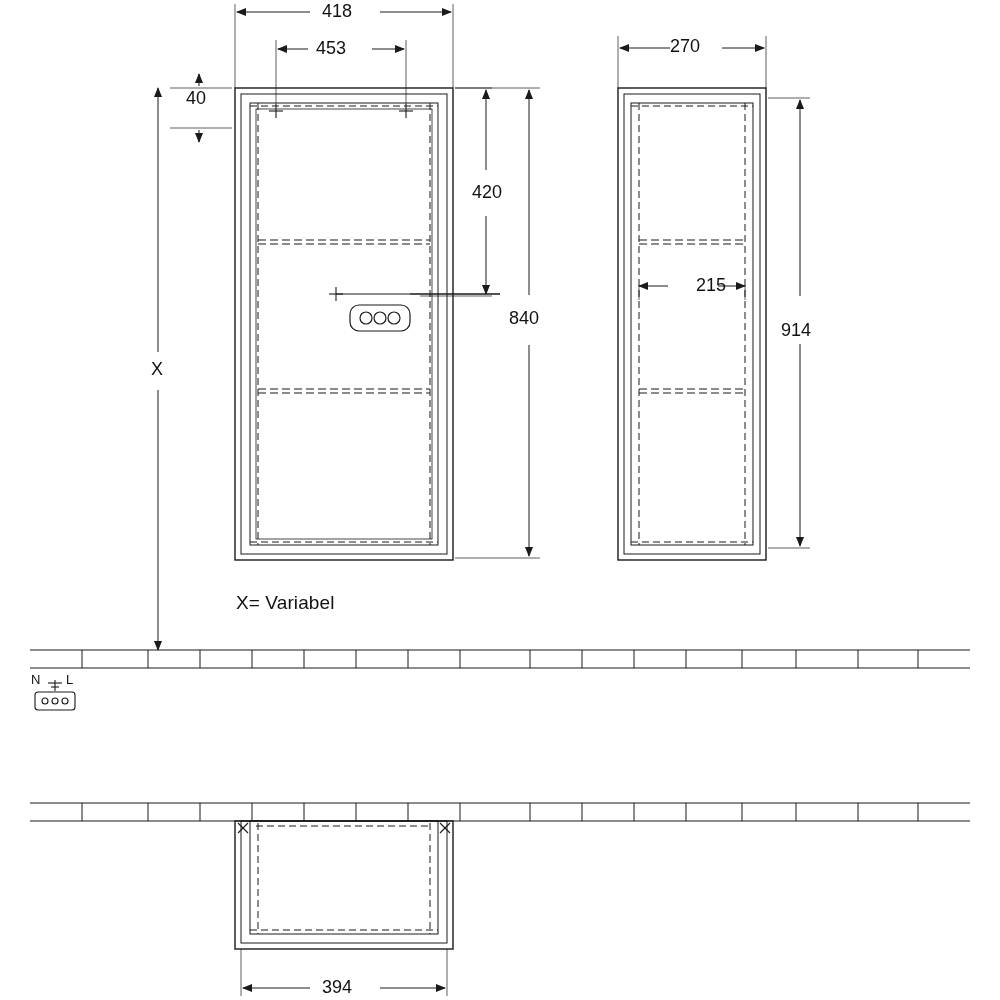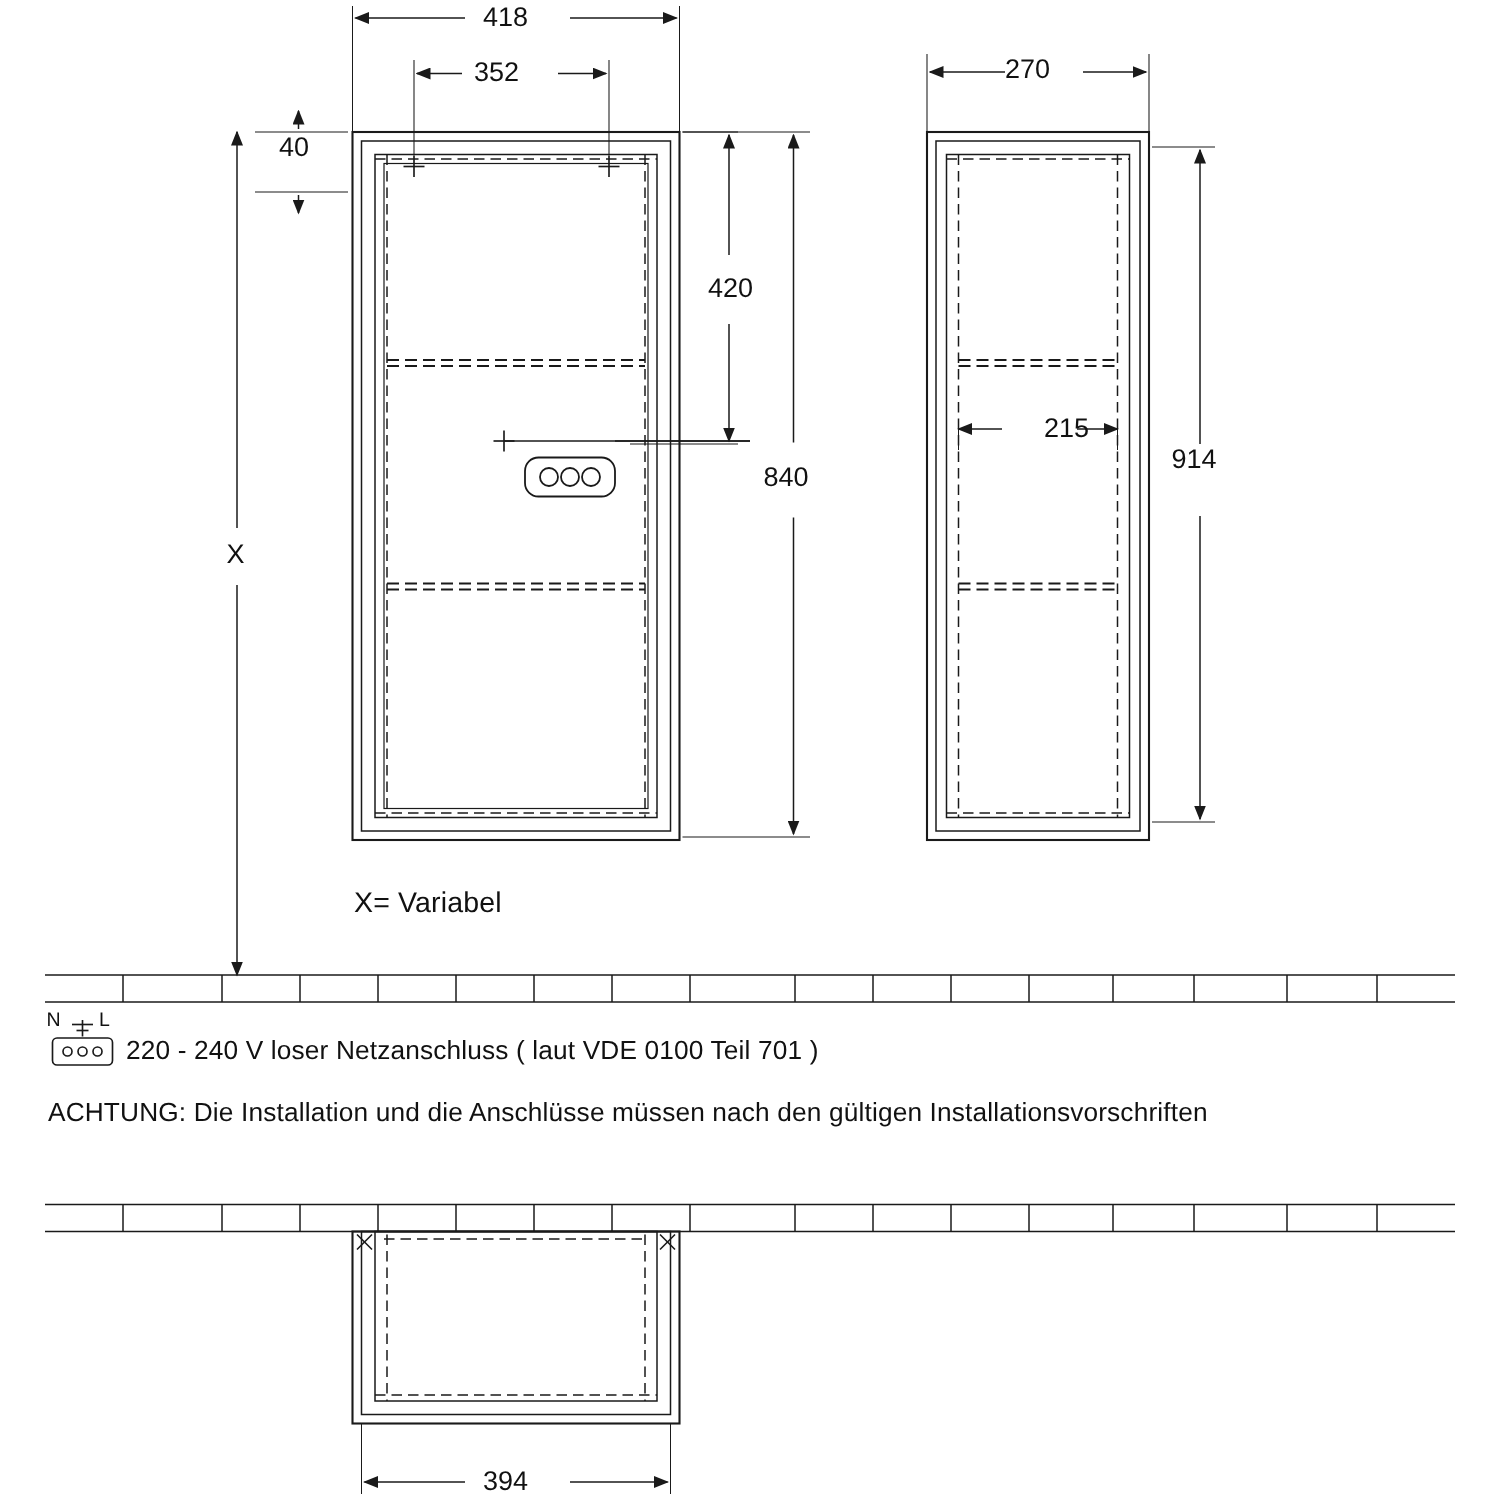--- a/index.html
+++ b/index.html
@@ -197,34 +197,32 @@
       </g>
 
       <line x1="241" y1="949" x2="241" y2="996" stroke-width="0.7"></line>
       <line x1="447" y1="949" x2="447" y2="996" stroke-width="0.7"></line>
       <line x1="243" y1="988" x2="310" y2="988" marker-start="url(#arrE)"></line>
       <line x1="380" y1="988" x2="445" y2="988" marker-end="url(#arrS)"></line>
     </g>
   </svg>
 
   <div class="lbl" style="left:322px;top:1px;">418</div>
-  <div class="lbl" style="left:316px;top:38px;">352</div>
+  <div class="lbl" style="left:316px;top:38px;">453</div>
   <div class="lbl" style="left:186px;top:88px;">40</div>
   <div class="lbl" style="left:472px;top:182px;text-align:center;">420</div>
   <div class="lbl" style="left:509px;top:308px;">840</div>
   <div class="lbl" style="left:151px;top:359px;">X</div>
 
   <div class="lbl" style="left:670px;top:36px;">270</div>
   <div class="lbl" style="left:696px;top:275px;">215</div>
-  <div class="lbl" style="left:781px;top:296px;">914</div>
+  <div class="lbl" style="left:781px;top:320px;">914</div>
 
   <div class="lbl" style="left:322px;top:977px;">394</div>
 
   <div class="txt" style="left:236px;top:592px;">X= Variabel</div>
 
-  <div class="txt note-line" style="left:84px;top:690px;">220 - 240 V loser Netzanschluss ( laut VDE 0100 Teil 701 )</div>
-
-  <div class="txt note-line" style="left:32px;top:731px;">ACHTUNG: Die Installation und die Anschlüsse müssen nach den gültigen Installationsvorschriften</div>
+
 
   <div class="lbl small" style="left:31px;top:672px;font-size:13px;">N</div>
   <div class="lbl small" style="left:66px;top:672px;font-size:13px;">L</div>
 
 </div>
 
 </body></html>

